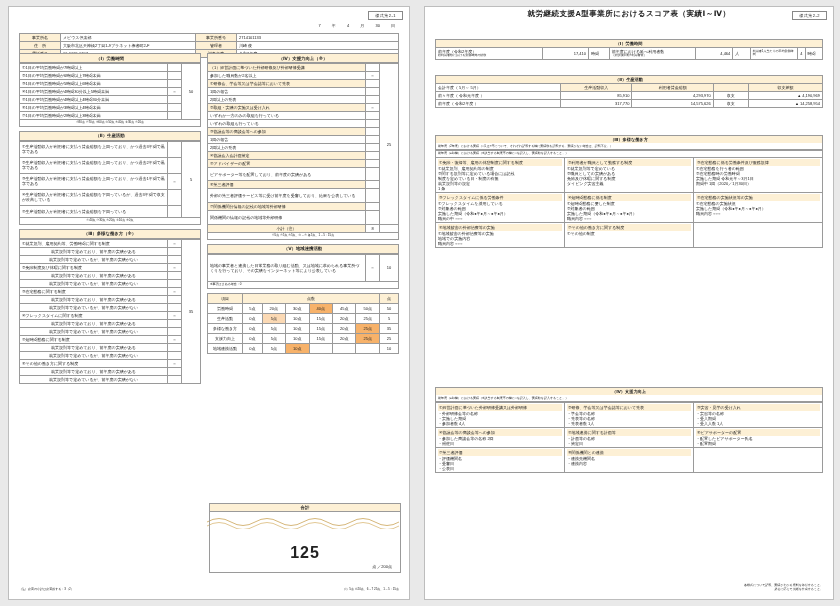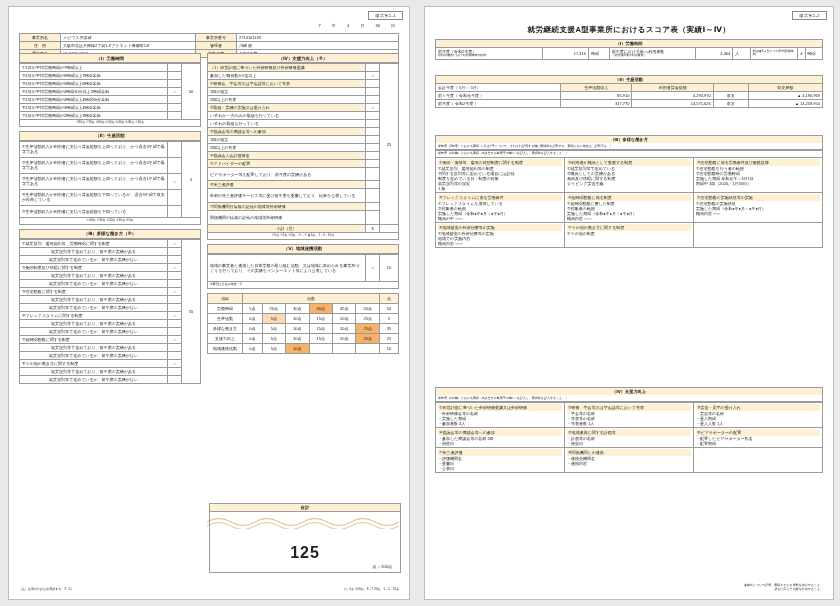--- a/index.html
+++ b/index.html
@@ -89,21 +89,21 @@
     position:absolute;right:10px;bottom:8px;font-size:3px;text-align:right;
   }
 
   .wave{
     position:absolute;left:198px;bottom:70px;width:192px;height:14px;
     overflow:hidden;
   }
 
   
   .r-title{
-    text-align:center;font-size:7.5px;font-weight:bold;letter-spacing:.5px;margin-top:18px;
+    text-align:center;font-size:7.5px;font-weight:bold;letter-spacing:.5px;margin-top:2px;
   }
   .r-col{position:absolute;left:10px;width:388px;}
 
   .yellowhead{
     background:#fdf0d5;
     text-align:center;font-weight:bold;font-size:4.2px;padding:1px 0;
     border:.5px solid #9a9a9a;border-bottom:none;
   }
 
   .grid-table td{height:7px;}

